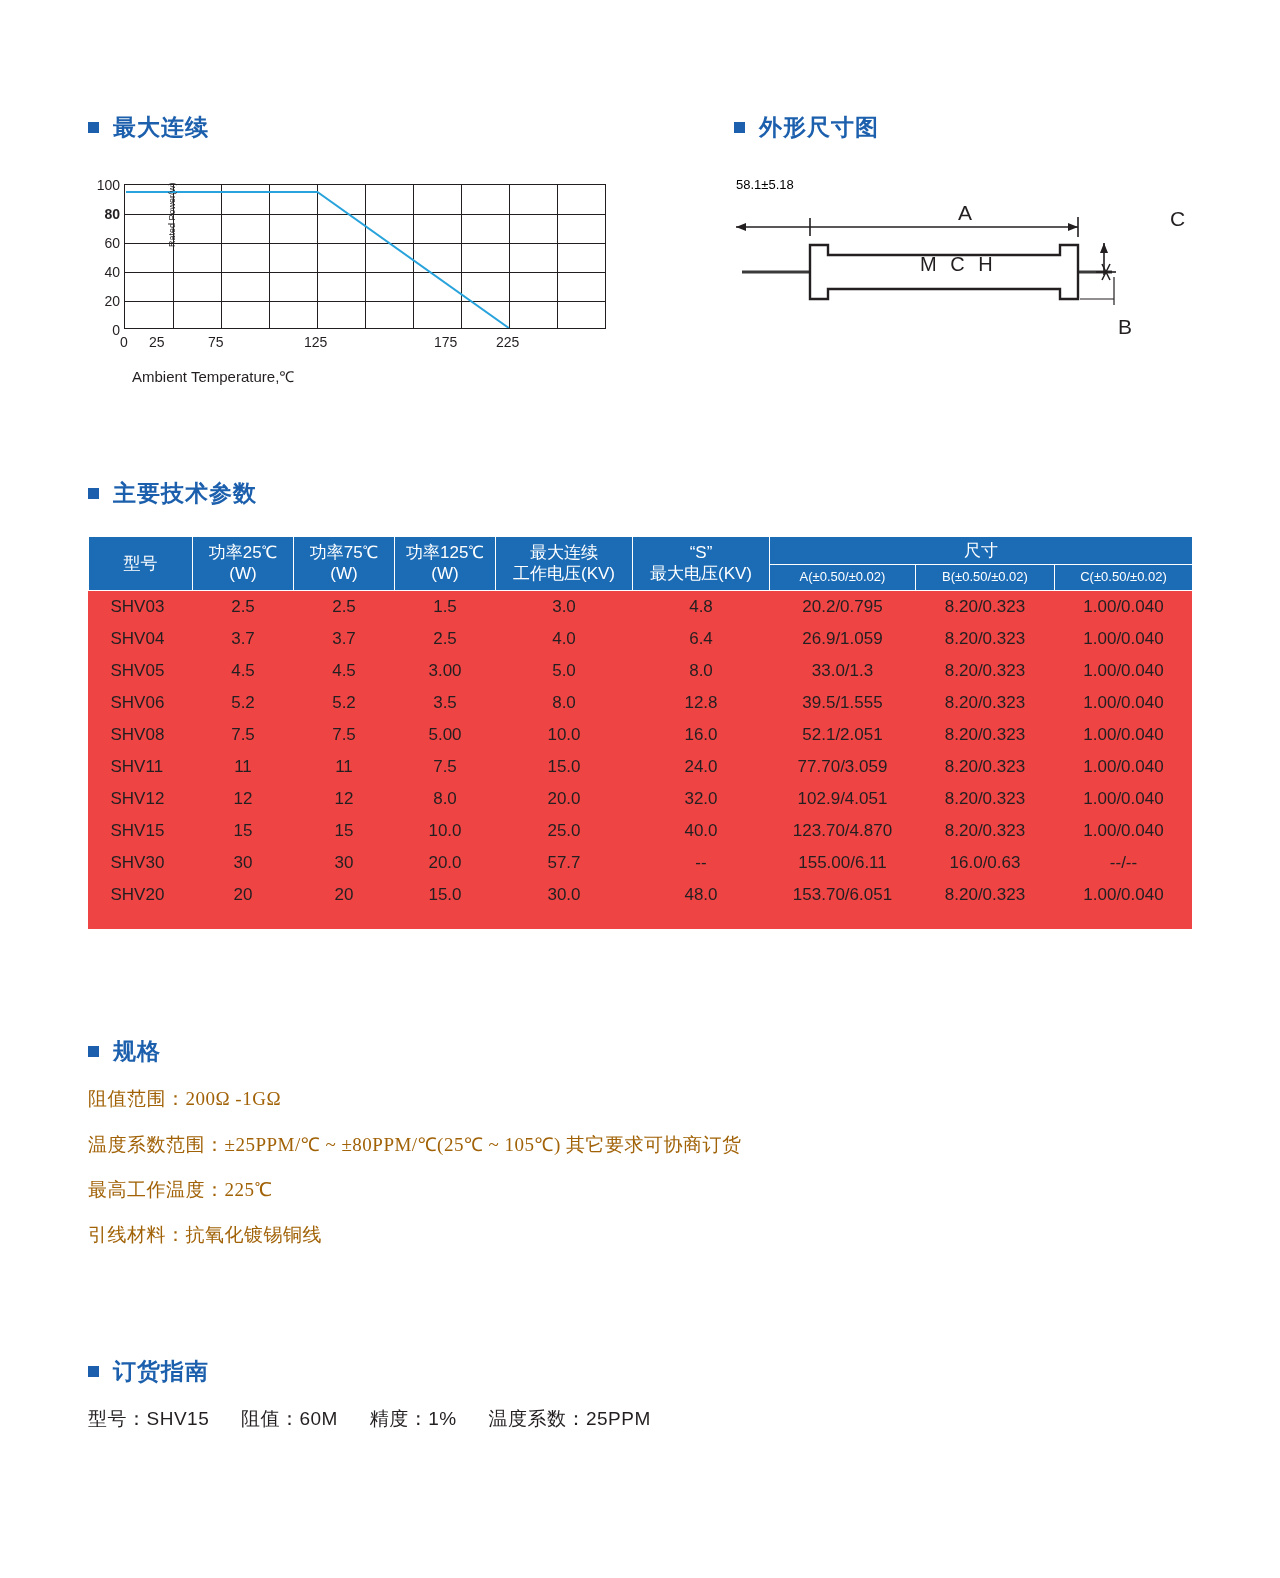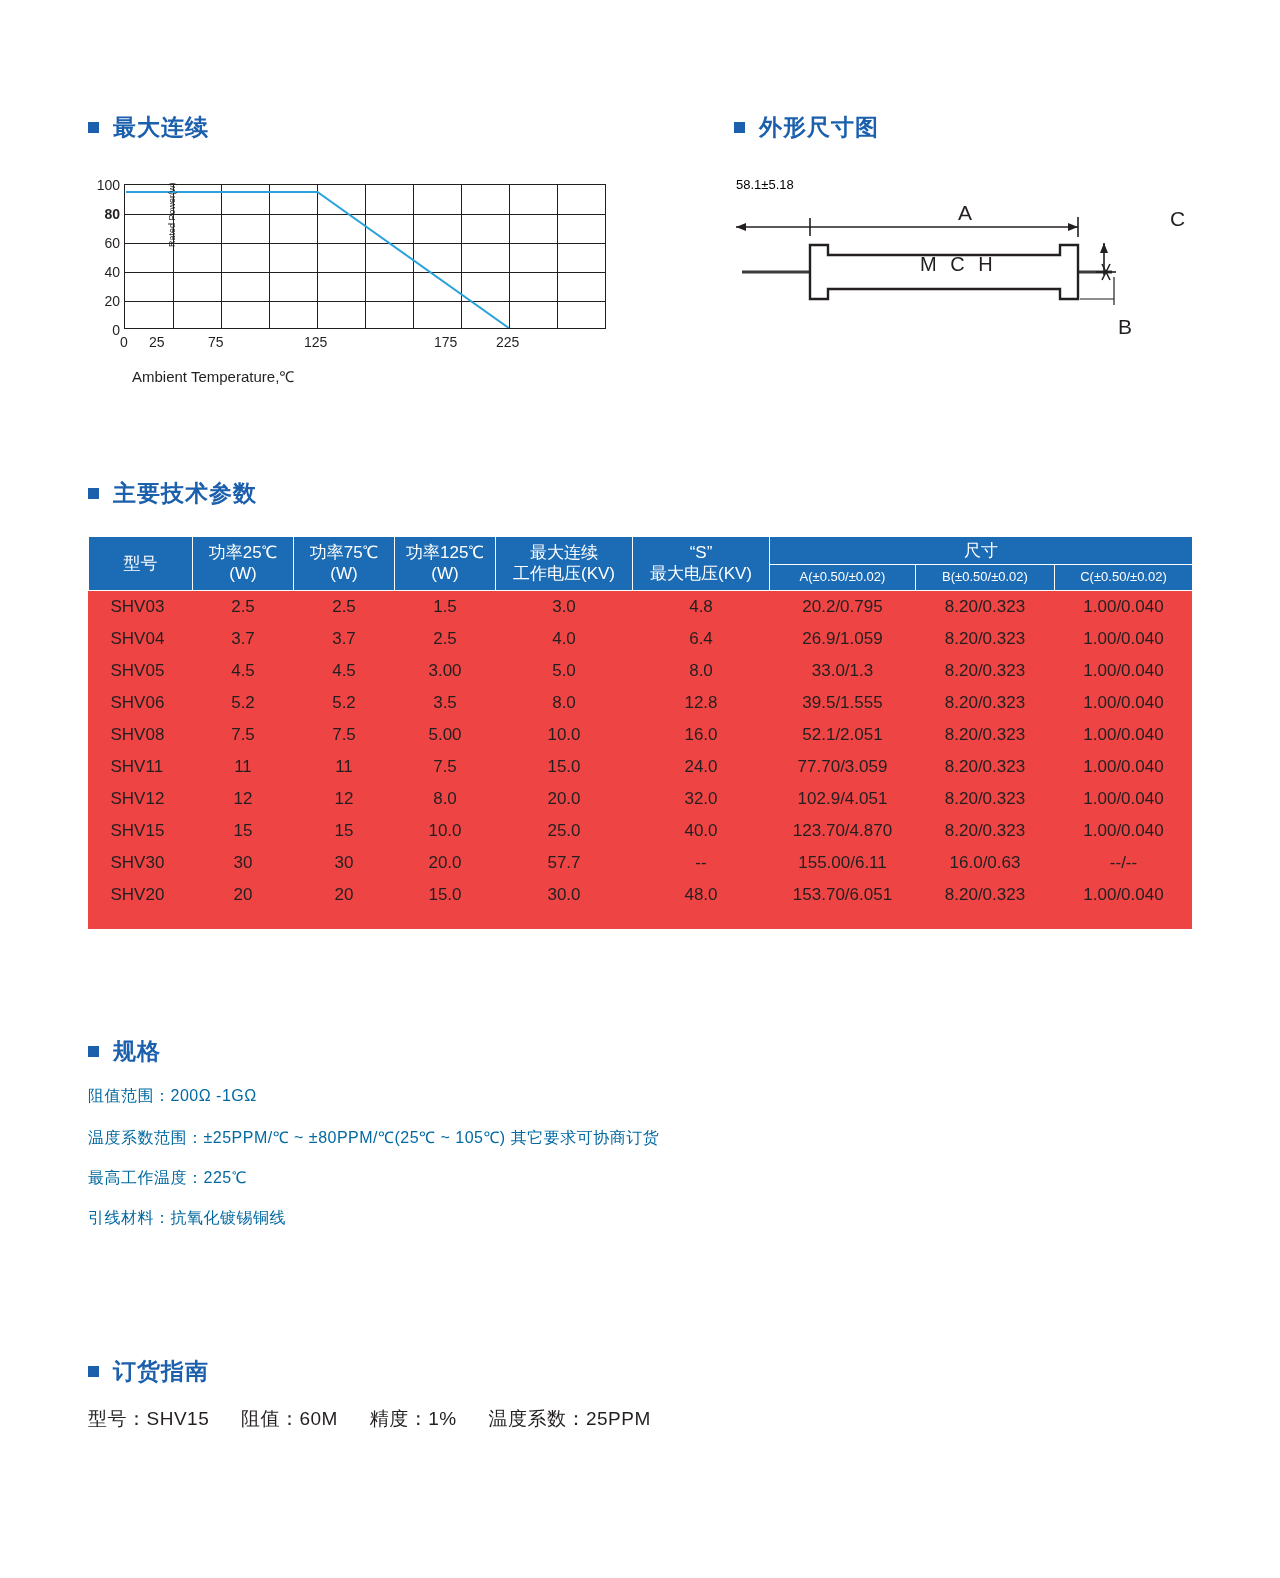--- a/index.html
+++ b/index.html
@@ -213,24 +213,25 @@
 
   
   #spec-head { left: 88px; top: 1036px; }
   .spec-list {
     position: absolute;
     left: 88px;
     top: 1086px;
     width: 1000px;
   }
   .spec-list div {
-    font-size: 16px;
-    color: #0369a1;
+    font-size: 19px;
+    color: #a16207;
     margin-bottom: 19px;
     letter-spacing: 0.5px;
+    font-family: Liberation Serif, serif;
   }
 
   
   #order-head { left: 88px; top: 1356px; }
   .order-line {
     position: absolute;
     left: 88px;
     top: 1406px;
     font-size: 19px;
     color: #231f20;

